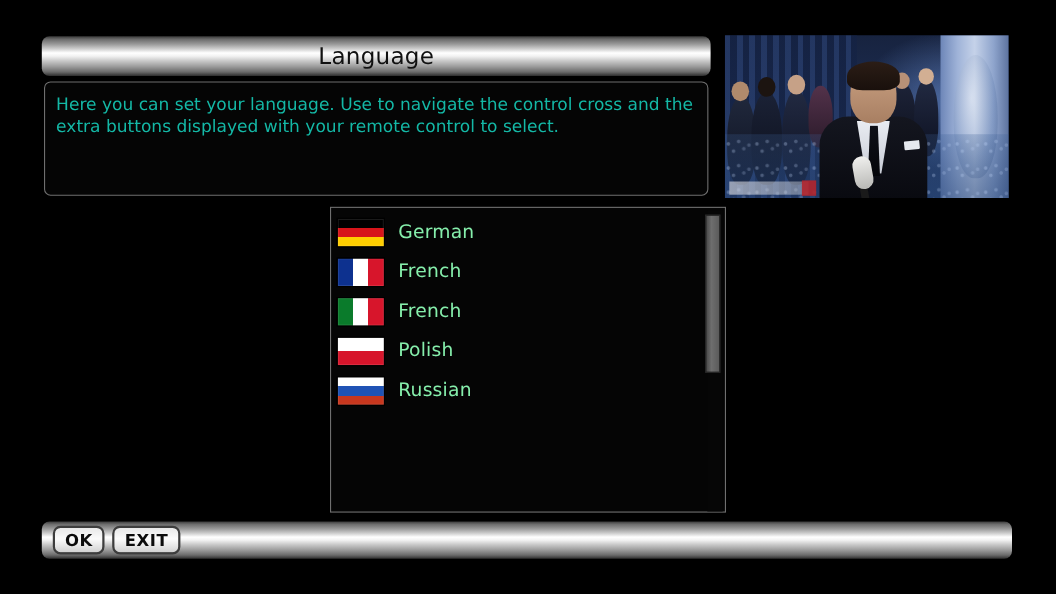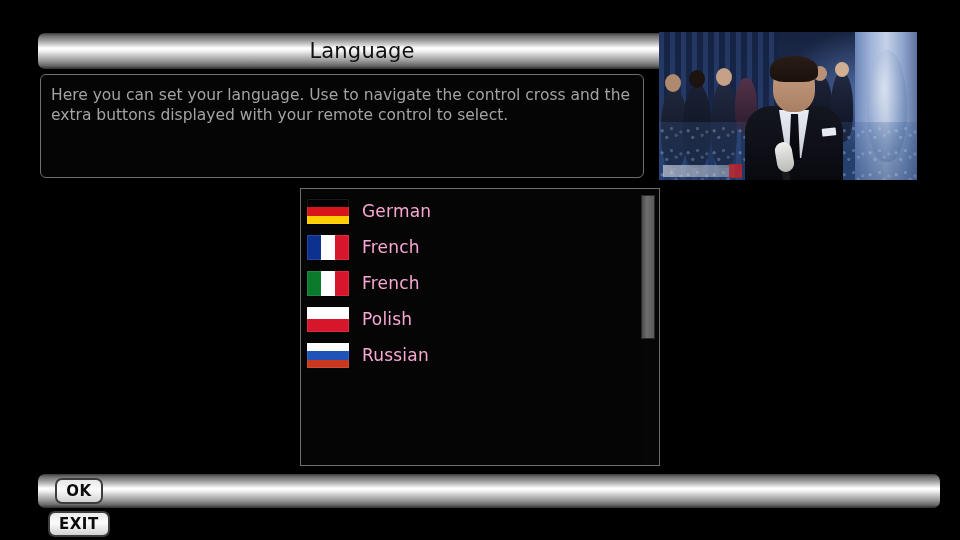--- a/index.html
+++ b/index.html
@@ -7,40 +7,39 @@
   #screen{position:relative;width:960px;height:540px;background:#000;}
 
   
   .metal{
     background:linear-gradient(to bottom,
       #3a3a3a 0%, #6e6e6e 8%, #9a9a9a 20%, #cfcfcf 32%,
       #ffffff 42%, #f2f2f2 50%, #c9c9c9 62%,
       #9d9d9d 76%, #6b6b6b 90%, #2e2e2e 100%);
     border-radius:7px;
     box-shadow:0 0 0 1px #000;
-    padding-left:20px;
   }
 
   #title-bar{
     position:absolute;left:38px;top:33px;width:608px;height:36px;
     display:flex;align-items:center;justify-content:center;
   }
   #title-text{
     font-size:21px;color:#111;letter-spacing:.2px;
     font-family:"DejaVu Sans",sans-serif;
   }
 
   
   #desc-box{
     position:absolute;left:40px;top:74px;width:604px;height:104px;
     background:#050505;border:1px solid #6f6f6f;border-radius:6px;
     box-sizing:border-box;padding:10px 10px 0 10px;
   }
   #desc-text{
-    color:#a3a3a3;font-size:15.5px;line-height:20px;
+    color:#14b8a6;font-size:15.5px;line-height:20px;
     font-family:"DejaVu Sans",sans-serif;
   }
 
   
   #video-preview{
     position:absolute;left:659px;top:32px;width:258px;height:148px;
     overflow:hidden;background:#0b1020;
   }
   .vid-layer{position:absolute;}
   #vid-bg{
@@ -138,21 +137,21 @@
     position:relative;height:36px;display:flex;align-items:center;
     padding-left:4px;box-sizing:border-box;
   }
   .row.selected{background:#ba9768;}
   .flag{
     width:44px;height:27px;margin-right:12px;flex:0 0 auto;
     border:1px solid #000;box-sizing:border-box;position:relative;overflow:hidden;
     box-shadow:0 0 0 1px rgba(255,255,255,.10) inset;
   }
   .row-label{
-    color:#f9a8d4;font-size:17px;font-family:"DejaVu Sans",sans-serif;
+    color:#86efac;font-size:17px;font-family:"DejaVu Sans",sans-serif;
     letter-spacing:.2px;
   }
   .row.selected .row-label{color:#ffffff;}
 
   
   .f-de{background:linear-gradient(to bottom,#000 0 33.3%,#d7141a 33.3% 66.6%,#ffce00 66.6% 100%);}
   .f-fr{background:linear-gradient(to right,#0d318f 0 33.3%,#fff 33.3% 66.6%,#d7152b 66.6% 100%);}
   .f-it{background:linear-gradient(to right,#0a7b2b 0 33.3%,#fff 33.3% 66.6%,#d7152b 66.6% 100%);}
   .f-pl{background:linear-gradient(to bottom,#fff 0 50%,#d7152b 50% 100%);}
   .f-ru{background:linear-gradient(to bottom,#fff 0 33.3%,#1f53b5 33.3% 66.6%,#c8371e 66.6% 100%);}
@@ -191,21 +190,21 @@
     position:absolute;right:2px;top:4px;width:14px;height:144px;
     background:linear-gradient(to right,#4a4a4a,#6e6e6e 40%,#5a5a5a);
     border:1px solid #2a2a2a;box-sizing:border-box;
   }
 
   
   #bottom-bar{
     position:absolute;left:38px;top:474px;width:882px;height:34px;
   }
   #btn-group{
-    position:absolute;left:10px;top:4px;display:flex;gap:7px;align-items:center;flex-direction:column;
+    position:absolute;left:10px;top:4px;display:flex;gap:7px;align-items:center;
   }
   .tvbtn{
     height:26px;min-width:42px;padding:0 9px;
     display:flex;align-items:center;justify-content:center;
     border:2px solid #3d3d3d;border-radius:7px;
     background:linear-gradient(to bottom,#e8e8e8,#fbfbfb 45%,#d2d2d2);
     color:#0b0b0b;font-size:15px;font-weight:bold;letter-spacing:.5px;
     font-family:"DejaVu Sans",sans-serif;box-sizing:border-box;
   }
 </style>

